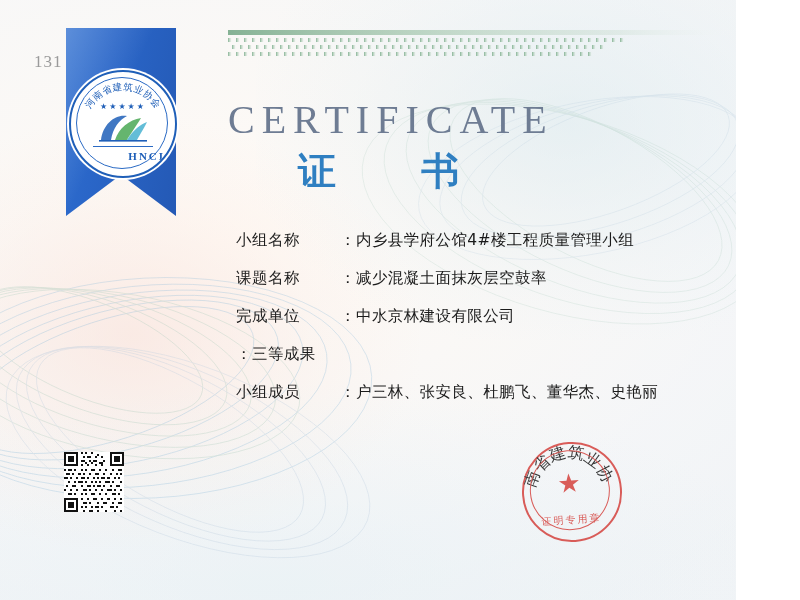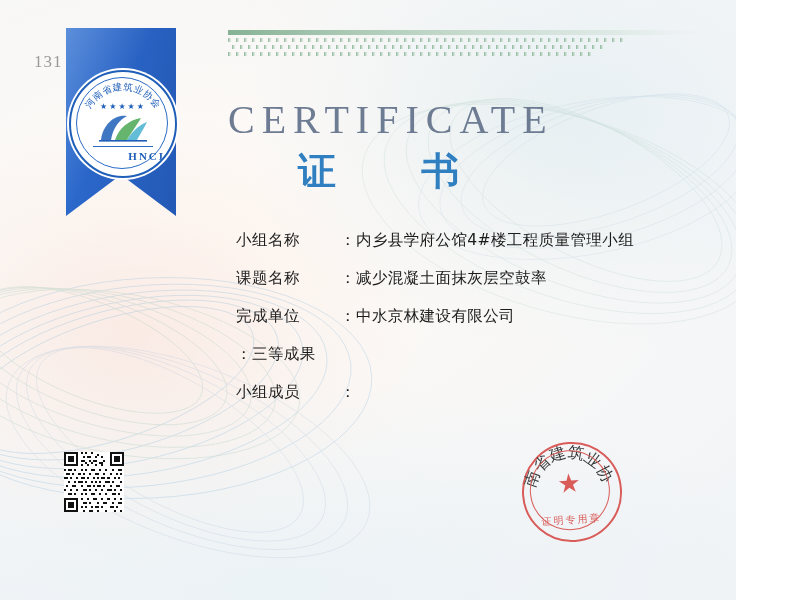--- a/index.html
+++ b/index.html
@@ -558,20 +558,21 @@
 
     <div class="row">
       <div class="colon">：</div>
       <div class="value">三等成果</div>
     </div>
 
     <div class="row">
       <div class="label">小组成员</div>
       <div class="colon">：</div>
       <div class="value">
+        <span>户三林、张安良、杜鹏飞、董华杰、史艳丽</span>
       </div>
     </div>
 
   </div>
 
   <div class="qr">
     <svg width="60" height="60" viewBox="0 0 29 29" shape-rendering="crispEdges">
       <rect width="29" height="29" fill="#ffffff"></rect>
       <g fill="#111111">
         <rect x="0" y="0" width="7" height="1"></rect>

